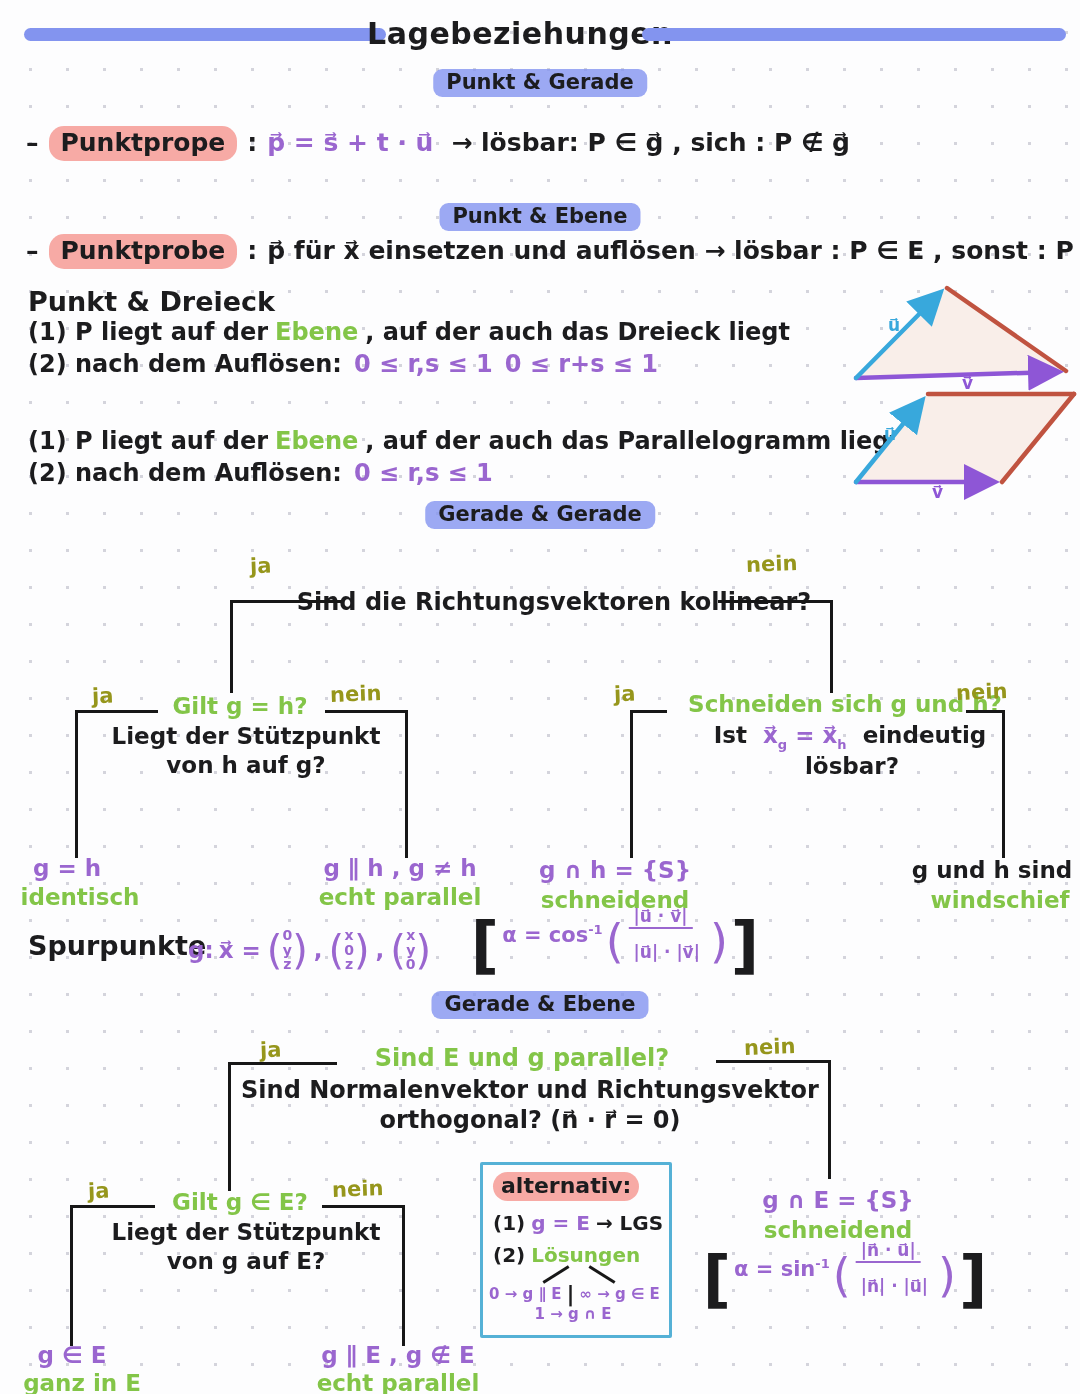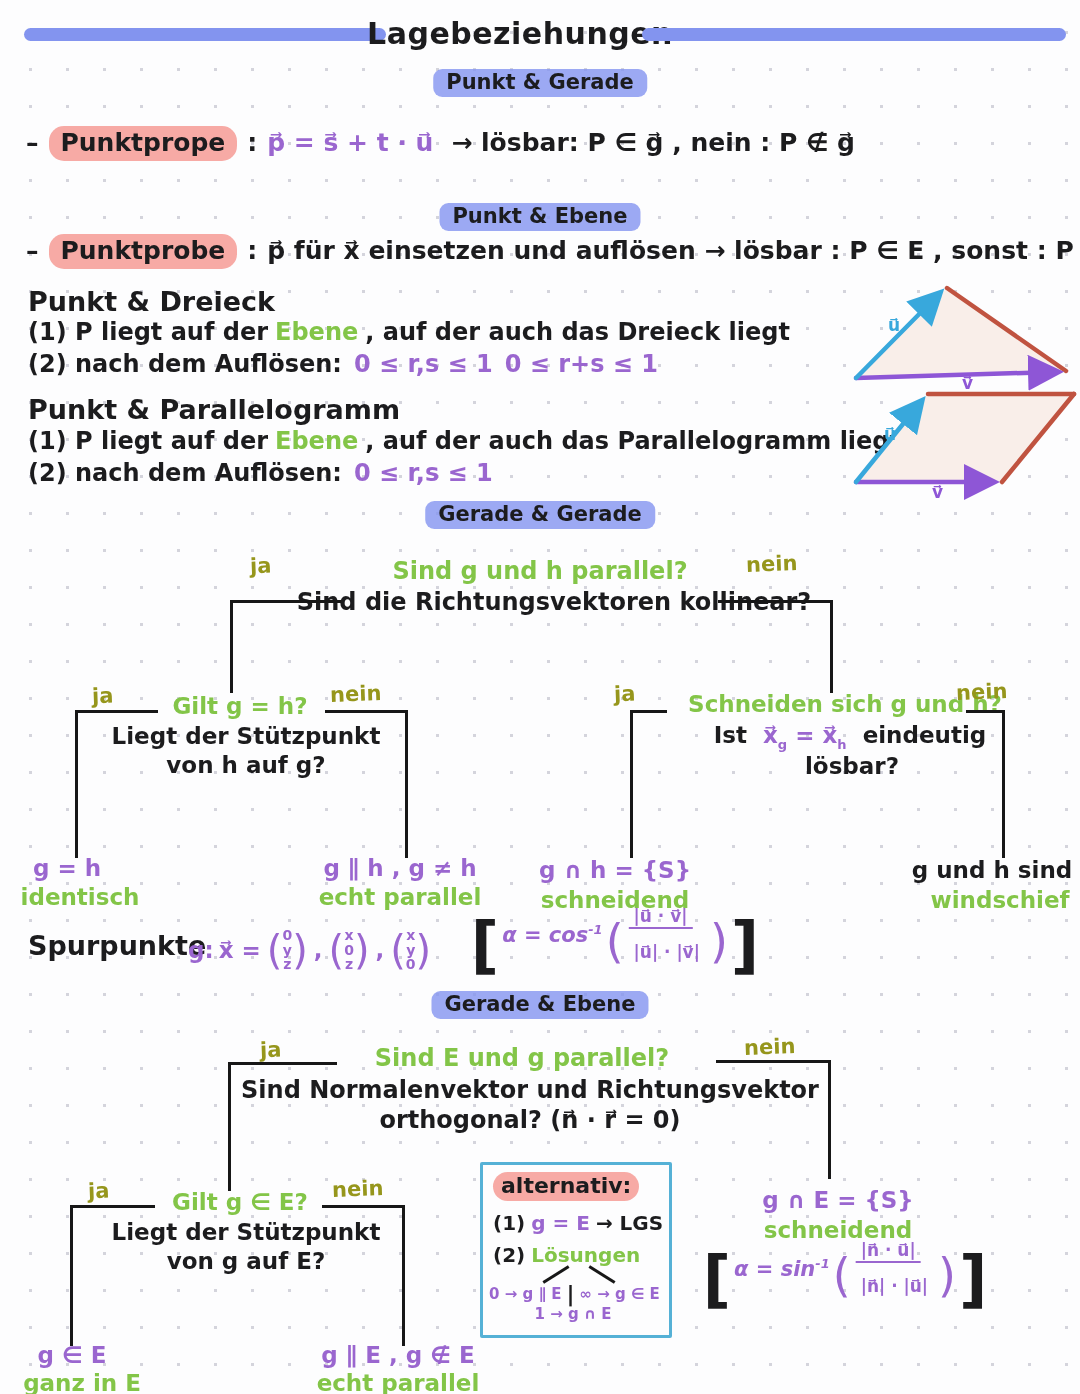--- a/index.html
+++ b/index.html
@@ -13,21 +13,21 @@
   .abs{position:absolute;white-space:nowrap;}
   .cx{position:absolute;transform:translateX(-50%);white-space:nowrap;text-align:center;}
   .row{display:flex;align-items:baseline;}
   .bar{position:absolute;height:13px;background:#8394ef;border-radius:7px;}
   .hl-blue{background:rgba(131,148,240,.8);border-radius:9px;padding:1px 13px 3px;}
   .pill-pink{background:rgba(246,158,152,.88);border-radius:15px;padding:2px 12px 4px;}
   .ink{color:#1c1c1e}.grn{color:#83c548}.pur{color:#9a66cf}.olv{color:#96961c}
   .title{font-size:30px;letter-spacing:.5px;}
   .h1{font-size:21px;}
   .h2{font-size:27px;}
-  .t24{font-size:24px;}.t23{font-size:23px;}.t25{font-size:25px;}.t21{font-size:21px;font-style:italic;}
+  .t24{font-size:24px;}.t23{font-size:23px;}.t25{font-size:25px;}.t21{font-size:21px;}
   .lbl{font-size:21px;transform:rotate(-2deg);}
   .elbow{position:absolute;border:0 solid #171717;}
   .el-l{border-left-width:3.5px;border-top-width:3.5px;}
   .el-r{border-right-width:3.5px;border-top-width:3.5px;}
   sub{font-size:13px;}
   sup{font-size:13px;}
   .frac{display:inline-flex;flex-direction:column;align-items:flex-start;line-height:1.2;font-size:17px;margin:0 2px;gap:12px;}
   .frac .num{display:block;padding:0 5px 1px;border-bottom:2.5px solid currentColor;}
   .frac .den{display:block;padding:1px 5px 0;}
   .bigbr{font-size:62px;font-weight:bold;line-height:.8;position:relative;top:10px;}
@@ -48,21 +48,21 @@
   <div class="bar" style="left:642px;top:28px;width:424px;"></div>
 
   <div class="cx" style="left:540px;top:70px;">
     <span class="hl-blue h1 ink">Punkt &amp; Gerade</span>
   </div>
   <div class="abs row t25" style="left:26px;top:126px;gap:10px;">
     <span class="ink">–</span>
     <span class="pill-pink ink">Punktprope</span>
     <span class="ink">:</span>
     <span class="pur">p⃗ = s⃗ + t · u⃗</span>
-    <span class="ink" style="margin-left:8px;">→ lösbar: P ∈ g⃗ , nein : P ∉ g⃗</span>
+    <span class="ink" style="margin-left:8px;">→ lösbar: P ∈ g⃗ , sich : P ∉ g⃗</span>
   </div>
 
   <div class="cx" style="left:540px;top:180px;margin-top:24px;">
     <span class="hl-blue h1 ink">Punkt &amp; Ebene</span>
   </div>
   <div class="abs row t25" style="left:26px;top:234px;gap:10px;">
     <span class="ink">–</span>
     <span class="pill-pink ink">Punktprobe</span>
     <span class="ink">:</span>
     <span class="ink">p⃗ für x⃗ einsetzen und auflösen → lösbar : P ∈ E , sonst : P ∉ E</span>
@@ -89,21 +89,20 @@
         </marker>
     </defs>
     <polygon points="97,7 216,90 6,97" fill="#f9eee9" stroke="none"></polygon>
     <line x1="97" y1="7" x2="216" y2="90" stroke="#c05340" stroke-width="4.5" stroke-linecap="round"></line>
     <line x1="6" y1="97" x2="205" y2="91" stroke="#8e56d6" stroke-width="4.5" stroke-linecap="round" marker-end="url(#ap)"></line>
     <line x1="6" y1="97" x2="88" y2="14" stroke="#38a8dc" stroke-width="4.5" stroke-linecap="round" marker-end="url(#ab)"></line>
     <text x="38" y="50" fill="#38a8dc" font-size="17" font-weight="bold">u⃗</text>
     <text x="112" y="108" fill="#8e56d6" font-size="17" font-weight="bold">v⃗</text>
   </svg>
 
-  <div class="abs h2" style="left:28px;top:394px;">Punkt &amp; Parallelogramm</div>
   <div class="abs row t24" style="left:28px;top:427px;gap:7px;">
     <span class="ink">(1) P liegt auf der</span>
     <span class="grn">Ebene</span>
     <span class="ink">, auf der auch das Parallelogramm liegt</span>
   </div>
   <div class="abs row t24" style="left:28px;top:459px;gap:12px;">
     <span class="ink">(2) nach dem Auflösen:</span>
     <span class="pur">0 ≤ r,s ≤ 1</span>
   </div>
   <svg class="abs" style="left:850px;top:386px;" width="230" height="114" viewBox="0 0 230 114">
@@ -113,21 +112,20 @@
     <line x1="6" y1="96" x2="141" y2="96" stroke="#8e56d6" stroke-width="4.5" stroke-linecap="round" marker-end="url(#ap)"></line>
     <line x1="6" y1="96" x2="70" y2="17" stroke="#38a8dc" stroke-width="4.5" stroke-linecap="round" marker-end="url(#ab)"></line>
     <text x="34" y="54" fill="#38a8dc" font-size="17" font-weight="bold">u⃗</text>
     <text x="82" y="112" fill="#8e56d6" font-size="17" font-weight="bold">v⃗</text>
   </svg>
 
   <div class="cx" style="left:540px;top:502px;">
     <span class="hl-blue h1 ink">Gerade &amp; Gerade</span>
   </div>
 
-  <div class="cx grn t24" style="left:540px;top:557px;">Sind g und h parallel?</div>
   <div class="cx ink t24" style="left:554px;top:588px;">Sind die Richtungsvektoren kollinear?</div>
   <div class="abs lbl olv" style="left:250px;top:554px;">ja</div>
   <div class="abs lbl olv" style="left:746px;top:552px;">nein</div>
   <div class="elbow el-l" style="left:230px;top:600px;width:108px;height:90px;"></div>
   <div class="elbow el-r" style="left:718px;top:600px;width:112px;height:90px;"></div>
 
   <div class="cx grn t23" style="left:240px;top:693px;">Gilt g = h?</div>
   <div class="cx ink t23" style="left:246px;top:723px;">Liegt der Stützpunkt</div>
   <div class="cx ink t23" style="left:246px;top:752px;">von h auf g?</div>
   <div class="abs lbl olv" style="left:92px;top:684px;">ja</div>

